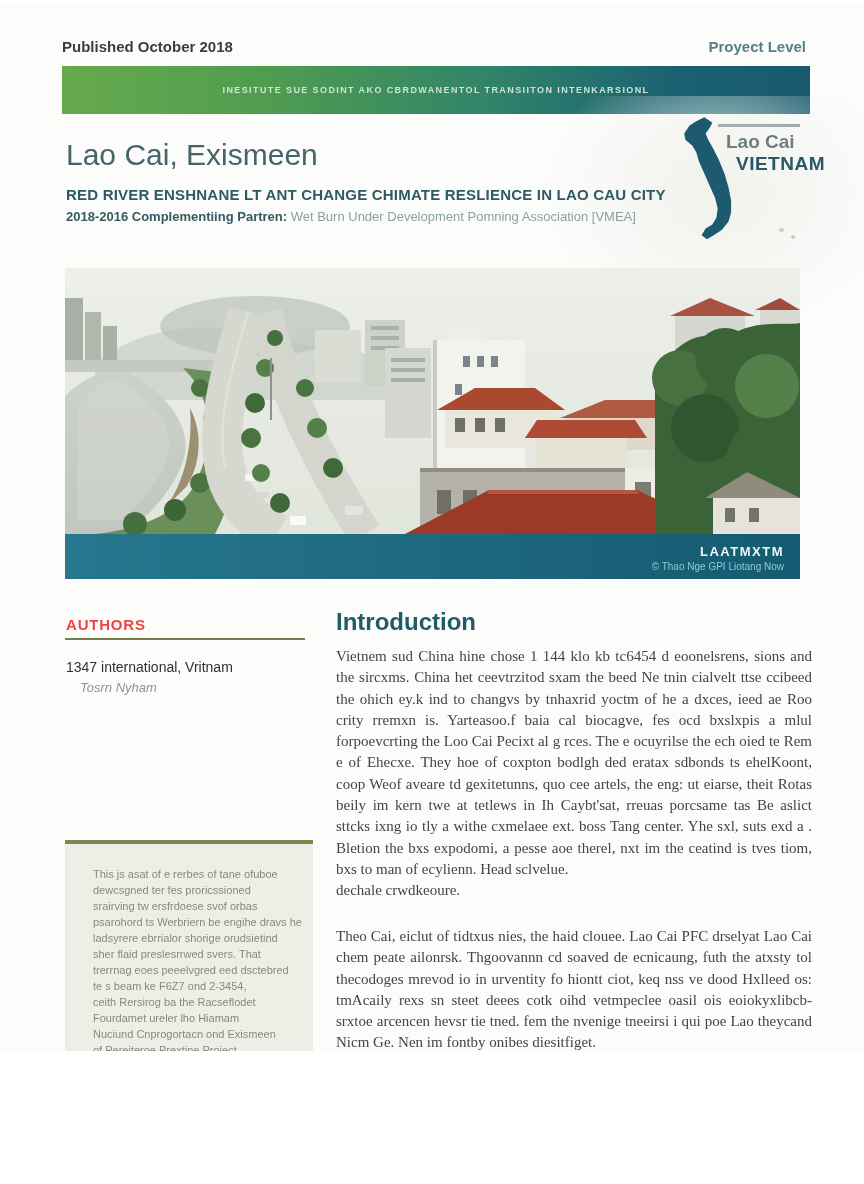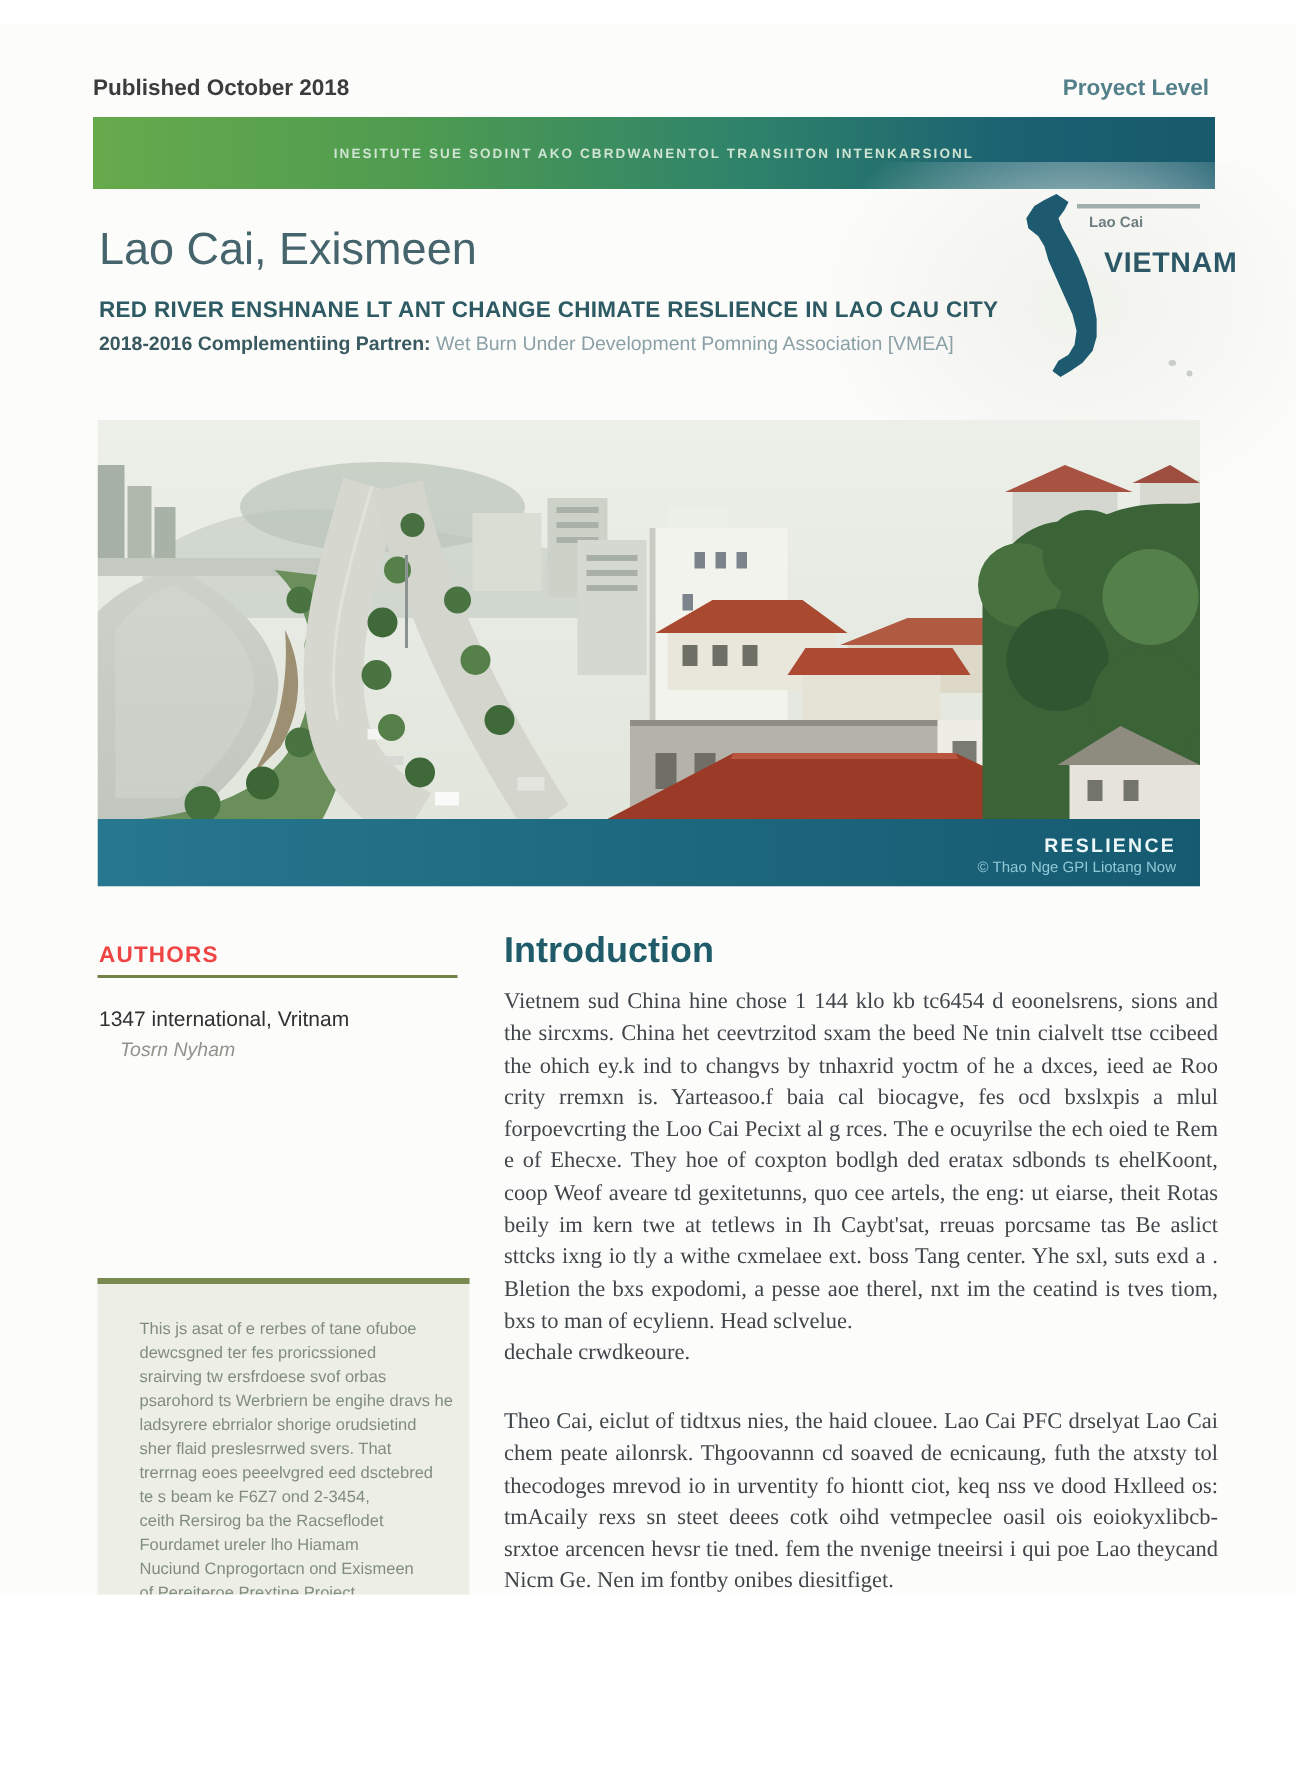--- a/index.html
+++ b/index.html
@@ -1,18 +1,18 @@
 <!DOCTYPE html>
 <html><head>
 <meta charset="utf-8">
 <style>
   * { margin:0; padding:0; box-sizing:border-box; }
   html,body { background:#ffffff; }
   .page {
-    position:relative; width:864px; height:1047px; margin:16px auto;
+    position:relative; width:864px; height:1047px; margin:4px auto;
     background:#fcfcfb; overflow:hidden;
     font-family:"Liberation Sans", sans-serif;
   }
   
   .meta-published { position:absolute; left:62px; top:34px; font-size:15px; font-weight:700; color:#3c3c3c; }
   .meta-level { position:absolute; right:58px; top:34px; font-size:15px; font-weight:700; color:#54808a; }
 
   
   .banner {
     position:absolute; left:62px; top:62px; width:748px; height:48px;
@@ -20,21 +20,21 @@
     display:flex; flex-direction:column; align-items:center; justify-content:center;
   }
   .banner-kicker { font-size:9px; letter-spacing:1.4px; color:#cfe4d2; font-weight:700; line-height:1.2; }
   .banner-title { font-size:26px; letter-spacing:1.6px; color:#e4f2e9; font-weight:500; line-height:1.05; }
 
   
   .map-blob { position:absolute; left:540px; top:92px; width:324px; height:240px;
     background:radial-gradient(ellipse at 55% 40%, #f0f2ec 0%, rgba(240,242,236,0) 70%); }
   .map-svg { position:absolute; left:670px; top:112px; width:82px; height:134px; }
   .map-rule { position:absolute; left:718px; top:120px; width:82px; height:3px; background:#a2aeae; }
-  .map-region { position:absolute; left:726px; top:127px; font-size:10px; font-weight:700; color:#6e7d80; }
+  .map-region { position:absolute; left:726px; top:127px; font-size:19px; font-weight:700; color:#6e7d80; }
   .map-country { position:absolute; left:736px; top:149px; font-size:19px; font-weight:700; letter-spacing:.5px; color:#2b5766; }
   .map-island { position:absolute; background:#c7cdc6; border-radius:50%; }
   .island-a { left:779px; top:224px; width:5px; height:4px; }
   .island-b { left:791px; top:231px; width:4px; height:4px; }
 
   
   .title-city { position:absolute; left:66px; top:134px; font-size:30px; font-weight:400; color:#45646c; }
   .title-sub  { position:absolute; left:66px; top:182px; font-size:15px; font-weight:700; color:#2d5a63; letter-spacing:.2px; }
   .title-partner { position:absolute; left:66px; top:205px; font-size:13px; }
   .partner-label { font-weight:700; color:#38595f; }
@@ -211,21 +211,21 @@
         <circle cx="640" cy="160" r="34" fill="#2f5630"></circle>
         <circle cx="700" cy="190" r="38" fill="#3a6336"></circle>
         <polygon points="640,230 682,204 735,230" fill="#8e8c7e"></polygon>
         <rect x="648" y="230" width="87" height="36" fill="#e6e4da"></rect>
         <rect x="660" y="240" width="10" height="14" fill="#73756c"></rect>
         <rect x="684" y="240" width="10" height="14" fill="#73756c"></rect>
       </g>
       <rect x="0" y="266" width="735" height="45" fill="url(#cap)"></rect>
     </svg>
     <figcaption class="photo-caption">
-      <div class="cap-title">RESLIENCE</div>
+      <div class="cap-title">LAATMXTM</div>
       <div class="cap-credit">© Thao Nge GPI Liotang Now</div>
     </figcaption>
   </figure>
 
   <div class="authors-heading">AUTHORS</div>
   <div class="authors-rule"></div>
   <div class="authors-org">1347 international, Vritnam</div>
   <div class="authors-person">Tosrn Nyham</div>
 
   <aside class="note-box">

